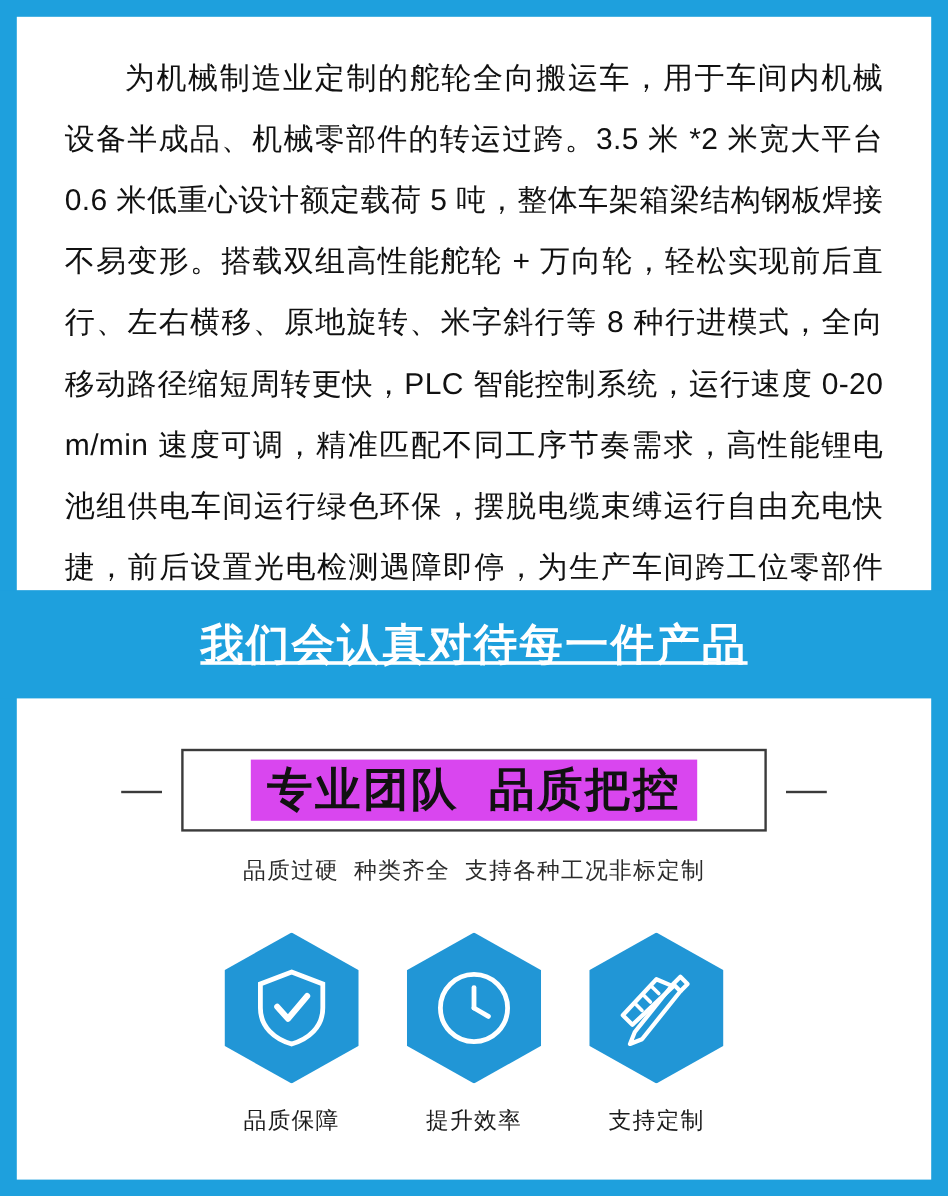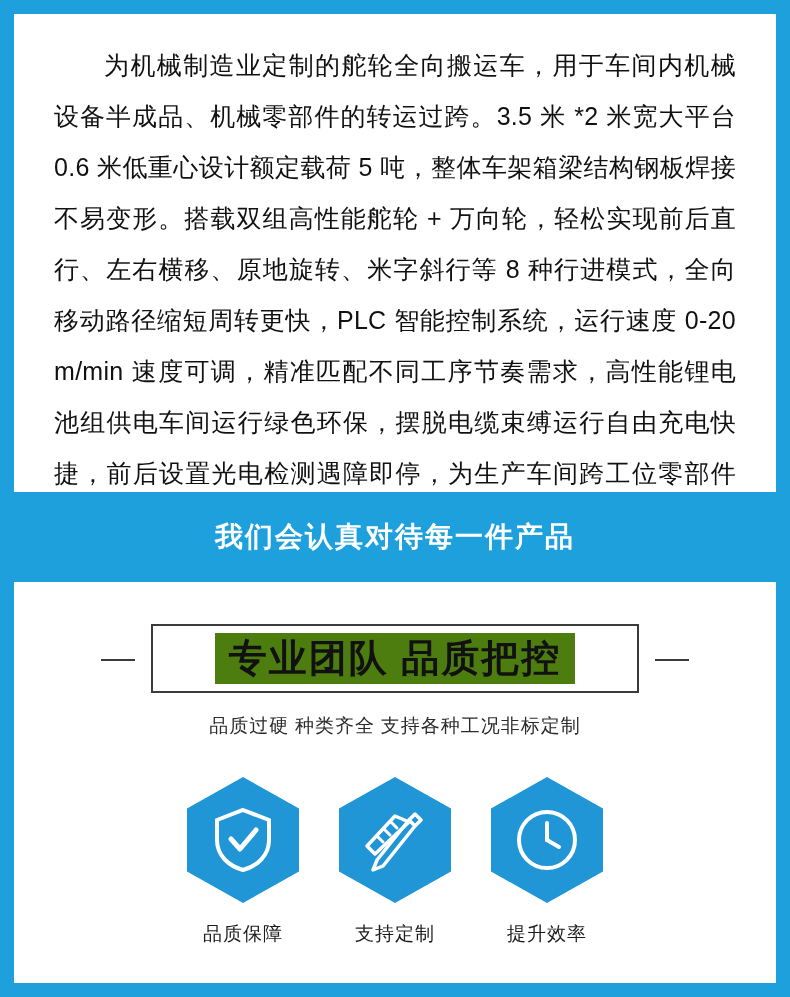--- a/index.html
+++ b/index.html
@@ -50,24 +50,25 @@
     top: 492px;
     width: 790px;
     height: 90px;
     background: #1ea0dd;
     display: flex;
     align-items: center;
     justify-content: center;
   }
   .banner-title {
     color: #ffffff;
-    font-size: 28px;
+    font-size: 36px;
     font-weight: bold;
     letter-spacing: 2px;
     font-family: "Liberation Sans", sans-serif;
+    text-decoration: underline;
   }
 
   
   .feature-panel {
     position: absolute;
     left: 14px;
     top: 582px;
     width: 762px;
     height: 401px;
     background: #ffffff;
@@ -83,42 +84,42 @@
     border: 2px solid #3b3b3b;
     display: flex;
     align-items: center;
     justify-content: center;
   }
   .heading-title {
     font-size: 38px;
     font-weight: bold;
     color: #111111;
     letter-spacing: 2px;
-    background: #4d7c0f;
+    background: #d946ef;
     padding: 0 14px;
     white-space: nowrap;
-    font-family: Liberation Sans, sans-serif;
+    font-family: Liberation Mono, monospace;
   }
   .heading-rule {
     position: absolute;
     top: 50%;
     width: 34px;
     height: 2px;
     background: #3b3b3b;
   }
   .heading-rule.left { left: -52px; }
   .heading-rule.right { right: -52px; }
 
   .sub-title {
     margin-top: 20px;
     text-align: center;
     font-size: 19px;
     color: #2b2b2b;
     letter-spacing: 1px;
-    font-family: Liberation Serif, serif;
+    font-family: Liberation Mono, monospace;
   }
 
   
   .feature-row {
     margin-top: 38px;
     display: flex;
     justify-content: center;
     gap: 24px;
   }
   .feature-item {
@@ -173,46 +174,46 @@
       <div class="feature-item">
         <div class="hexagon">
           <svg width="62" height="66" viewBox="0 0 62 66" aria-hidden="true">
             <path d="M31 3 L57 13 L57 33 C57 49 45 59 31 63 C17 59 5 49 5 33 L5 13 Z" fill="none" stroke="#ffffff" stroke-width="4"></path>
             <polyline points="19,32 28,42 44,23" fill="none" stroke="#ffffff" stroke-width="5" stroke-linecap="round" stroke-linejoin="round"></polyline>
           </svg>
         </div>
         <div class="feature-label">品质保障</div>
       </div>
 
+
+      <div class="feature-item">
+        <div class="hexagon">
+          <svg width="64" height="64" viewBox="0 0 64 64" aria-hidden="true">
+            <circle cx="32" cy="32" r="28" fill="none" stroke="#ffffff" stroke-width="4"></circle>
+            <line x1="32" y1="32" x2="32" y2="15" stroke="#ffffff" stroke-width="4" stroke-linecap="round"></line>
+            <line x1="32" y1="32" x2="44" y2="39" stroke="#ffffff" stroke-width="4" stroke-linecap="round"></line>
+          </svg>
+        </div>
+        <div class="feature-label">提升效率</div>
+      </div>
 
       <div class="feature-item">
         <div class="hexagon">
           <svg width="64" height="68" viewBox="0 0 64 68" aria-hidden="true">
             <g fill="none" stroke="#ffffff" stroke-width="3.5" stroke-linejoin="round">
               <path d="M14 54 L10 64 L20 60 L52 20 L46 14 Z"></path>
               <path d="M46 14 L52 8 L58 14 L52 20"></path>
               <path d="M44 6 L30 0 L2 30 L10 38 Z" transform="translate(2,10)"></path>
             </g>
             <g stroke="#ffffff" stroke-width="3" stroke-linecap="round">
               <line x1="14" y1="30" x2="20" y2="36"></line>
               <line x1="21" y1="23" x2="27" y2="29"></line>
               <line x1="28" y1="16" x2="34" y2="22"></line>
             </g>
           </svg>
         </div>
         <div class="feature-label">支持定制</div>
       </div>
 
-      <div class="feature-item">
-        <div class="hexagon">
-          <svg width="64" height="64" viewBox="0 0 64 64" aria-hidden="true">
-            <circle cx="32" cy="32" r="28" fill="none" stroke="#ffffff" stroke-width="4"></circle>
-            <line x1="32" y1="32" x2="32" y2="15" stroke="#ffffff" stroke-width="4" stroke-linecap="round"></line>
-            <line x1="32" y1="32" x2="44" y2="39" stroke="#ffffff" stroke-width="4" stroke-linecap="round"></line>
-          </svg>
-        </div>
-        <div class="feature-label">提升效率</div>
-      </div>
-
     </div>
   </div>
 
 </div>
 
 </body></html>

